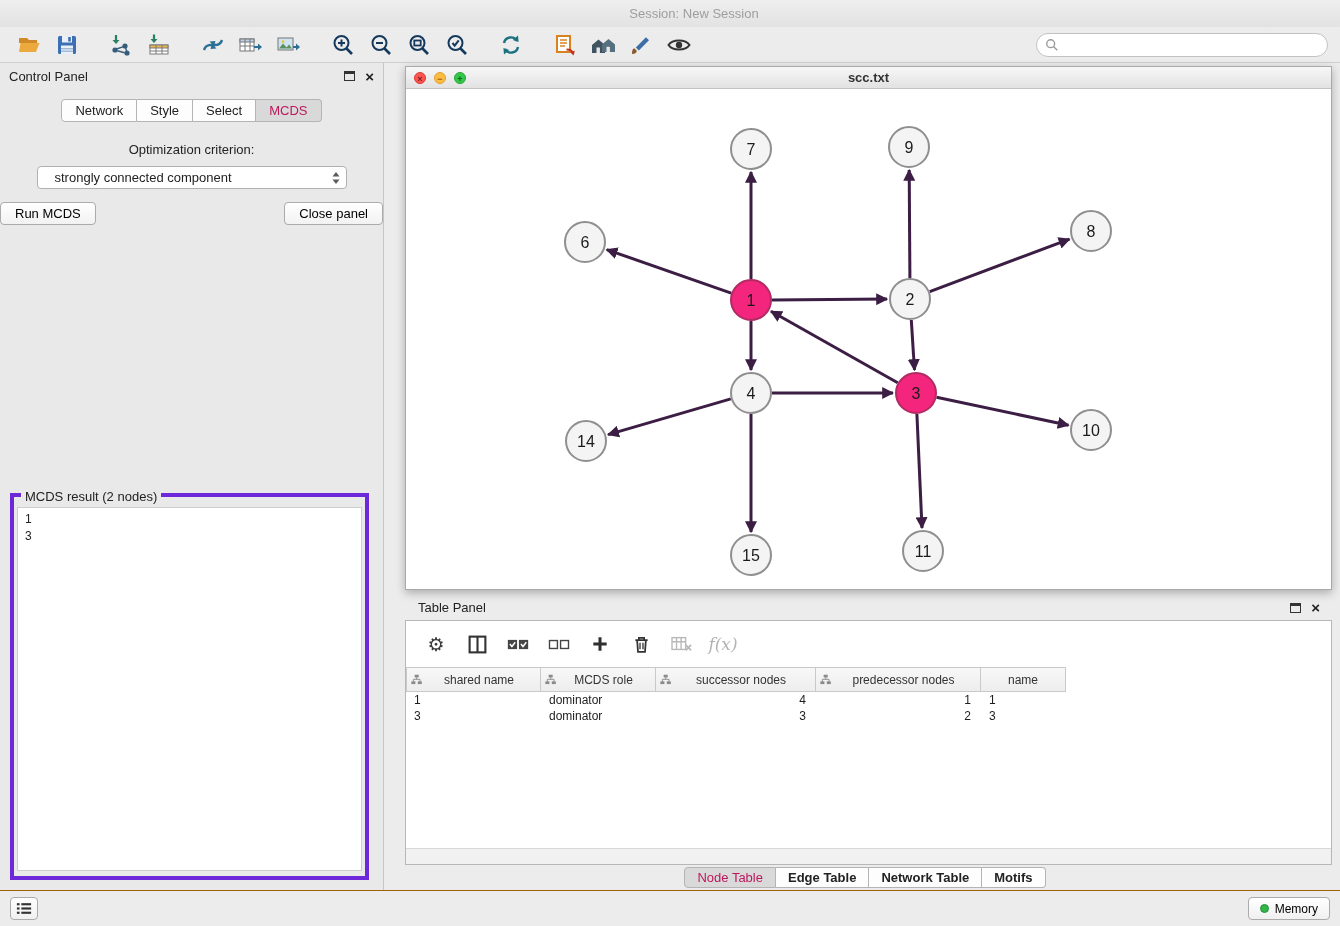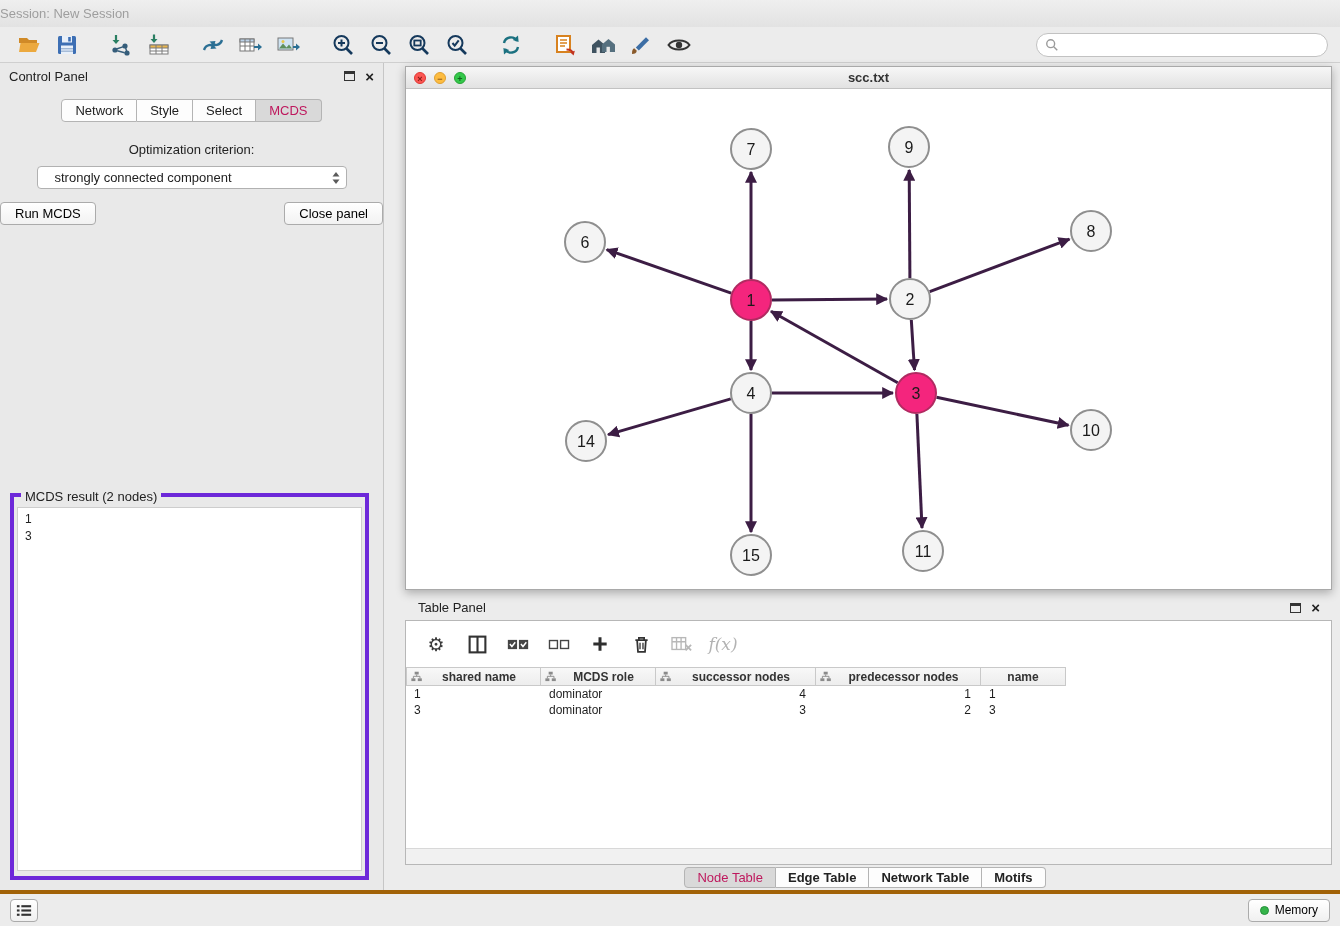--- a/index.html
+++ b/index.html
@@ -2,22 +2,22 @@
 <html><head>
 <meta charset="utf-8">
 <style>
   * { margin:0; padding:0; box-sizing:border-box; }
   html,body { background:#ececec; }
   body { font-family:"Liberation Sans", sans-serif; color:#222; }
   #root { position:relative; width:1340px; height:926px; background:#ececec; overflow:hidden; }
 
   
   .titlebar { position:absolute; top:0; left:0; right:0; height:27px;
-    background:linear-gradient(#efefef,#e2e2e2); text-align:left;
-    font-size:13px; line-height:27px; color:#9e9e9e; }
+    background:linear-gradient(#efefef,#e2e2e2); text-align:center;
+    font-size:13px; line-height:27px; color:#9e9e9e;padding-left:48px; }
 
   
   .toolbar { position:absolute; top:27px; left:0; right:0; height:36px;
     display:flex; align-items:center; padding:0 10px; background:#ececec;
     border-bottom:1px solid #cfcfcf; }
   .tbtn { width:38px; height:30px; border:none; background:transparent;
     display:flex; align-items:center; justify-content:center; cursor:default; }
   .grp { margin-left:16px; }
   .tb-spacer { flex:1; }
   .searchbox { width:292px; height:24px; background:#fff; border:1px solid #c2c2c2;
@@ -77,38 +77,38 @@
   .tp-header { height:25px; display:flex; align-items:center; padding:0 12px 0 13px; font-size:13px; }
   .tp-header .spacer { flex:1; }
   .tp-body { position:absolute; left:0; top:25px; right:0; bottom:25px; background:#fff;
     border:1px solid #b7b7b7; display:flex; flex-direction:column; }
   .tp-toolbar { height:46px; display:flex; align-items:center; gap:17px; padding:0 18px; }
   .tpi { display:flex; align-items:center; justify-content:center; width:24px; height:24px;
     background:transparent; border:none; cursor:default; }
   .gear-glyph { font-size:19px; color:#3a3a3a; line-height:1; }
   .fx { font-family:"DejaVu Serif", serif; font-style:italic; font-size:17px; color:#b3b3b3; }
   .thead { display:grid; grid-template-columns:135px 115px 160px 165px 85px; }
-  .thcell { height:19px; background:linear-gradient(#f8f8f8,#ededed); border:1px solid #c9c9c9;
-    border-left:none; display:flex; align-items:center; font-size:12px; color:#333; padding:0 4px;font-weight:bold; }
+  .thcell { height:25px; background:linear-gradient(#f8f8f8,#ededed); border:1px solid #c9c9c9;
+    border-left:none; display:flex; align-items:center; font-size:12px; color:#333; padding:0 4px; }
   .thcell:first-child { border-left:1px solid #c9c9c9; }
   .thcell .thlabel { flex:1; text-align:center; }
   .trow { display:grid; grid-template-columns:135px 115px 160px 165px 85px; }
   .tcell { height:16px; font-size:12px; line-height:16px; padding:0 8px; color:#1d1d1d;
     overflow:hidden; white-space:nowrap; }
   .tcell.c2, .tcell.c3 { text-align:right; padding-right:10px; }
   .tfill { flex:1; }
   .hscroll { height:16px; background:#f1f1f1; border-top:1px solid #d8d8d8; }
   .tp-tabs { position:absolute; left:0; right:7px; bottom:0; height:25px; display:flex;
     justify-content:center; align-items:center; }
   .tp-tabs .seg { font-weight:bold; padding:2px 12px; }
   .tp-tabs .seg.active { font-weight:normal; }
 
   
   .statusbar { position:absolute; left:0; right:0; bottom:0; height:36px; background:#ececec;
-    border-top:4px solid #a16207; display:flex; align-items:center; padding:0 10px; }
+    border-top:1px solid #a16207; display:flex; align-items:center; padding:0 10px; }
   .sb-spacer { flex:1; }
   .sq-btn { width:28px; height:23px; background:linear-gradient(#ffffff,#f0f0f0);
     border:1px solid #ababab; border-radius:4px; display:flex; align-items:center; justify-content:center; }
   .mem-btn { height:23px; background:linear-gradient(#ffffff,#f0f0f0); border:1px solid #ababab;
     border-radius:4px; display:flex; align-items:center; gap:6px; padding:0 11px; font-size:12px; }
   .mem-dot { width:9px; height:9px; border-radius:50%; background:#35b44a; border:1px solid #23913a; }
 </style>
 </head>
 <body>
 

